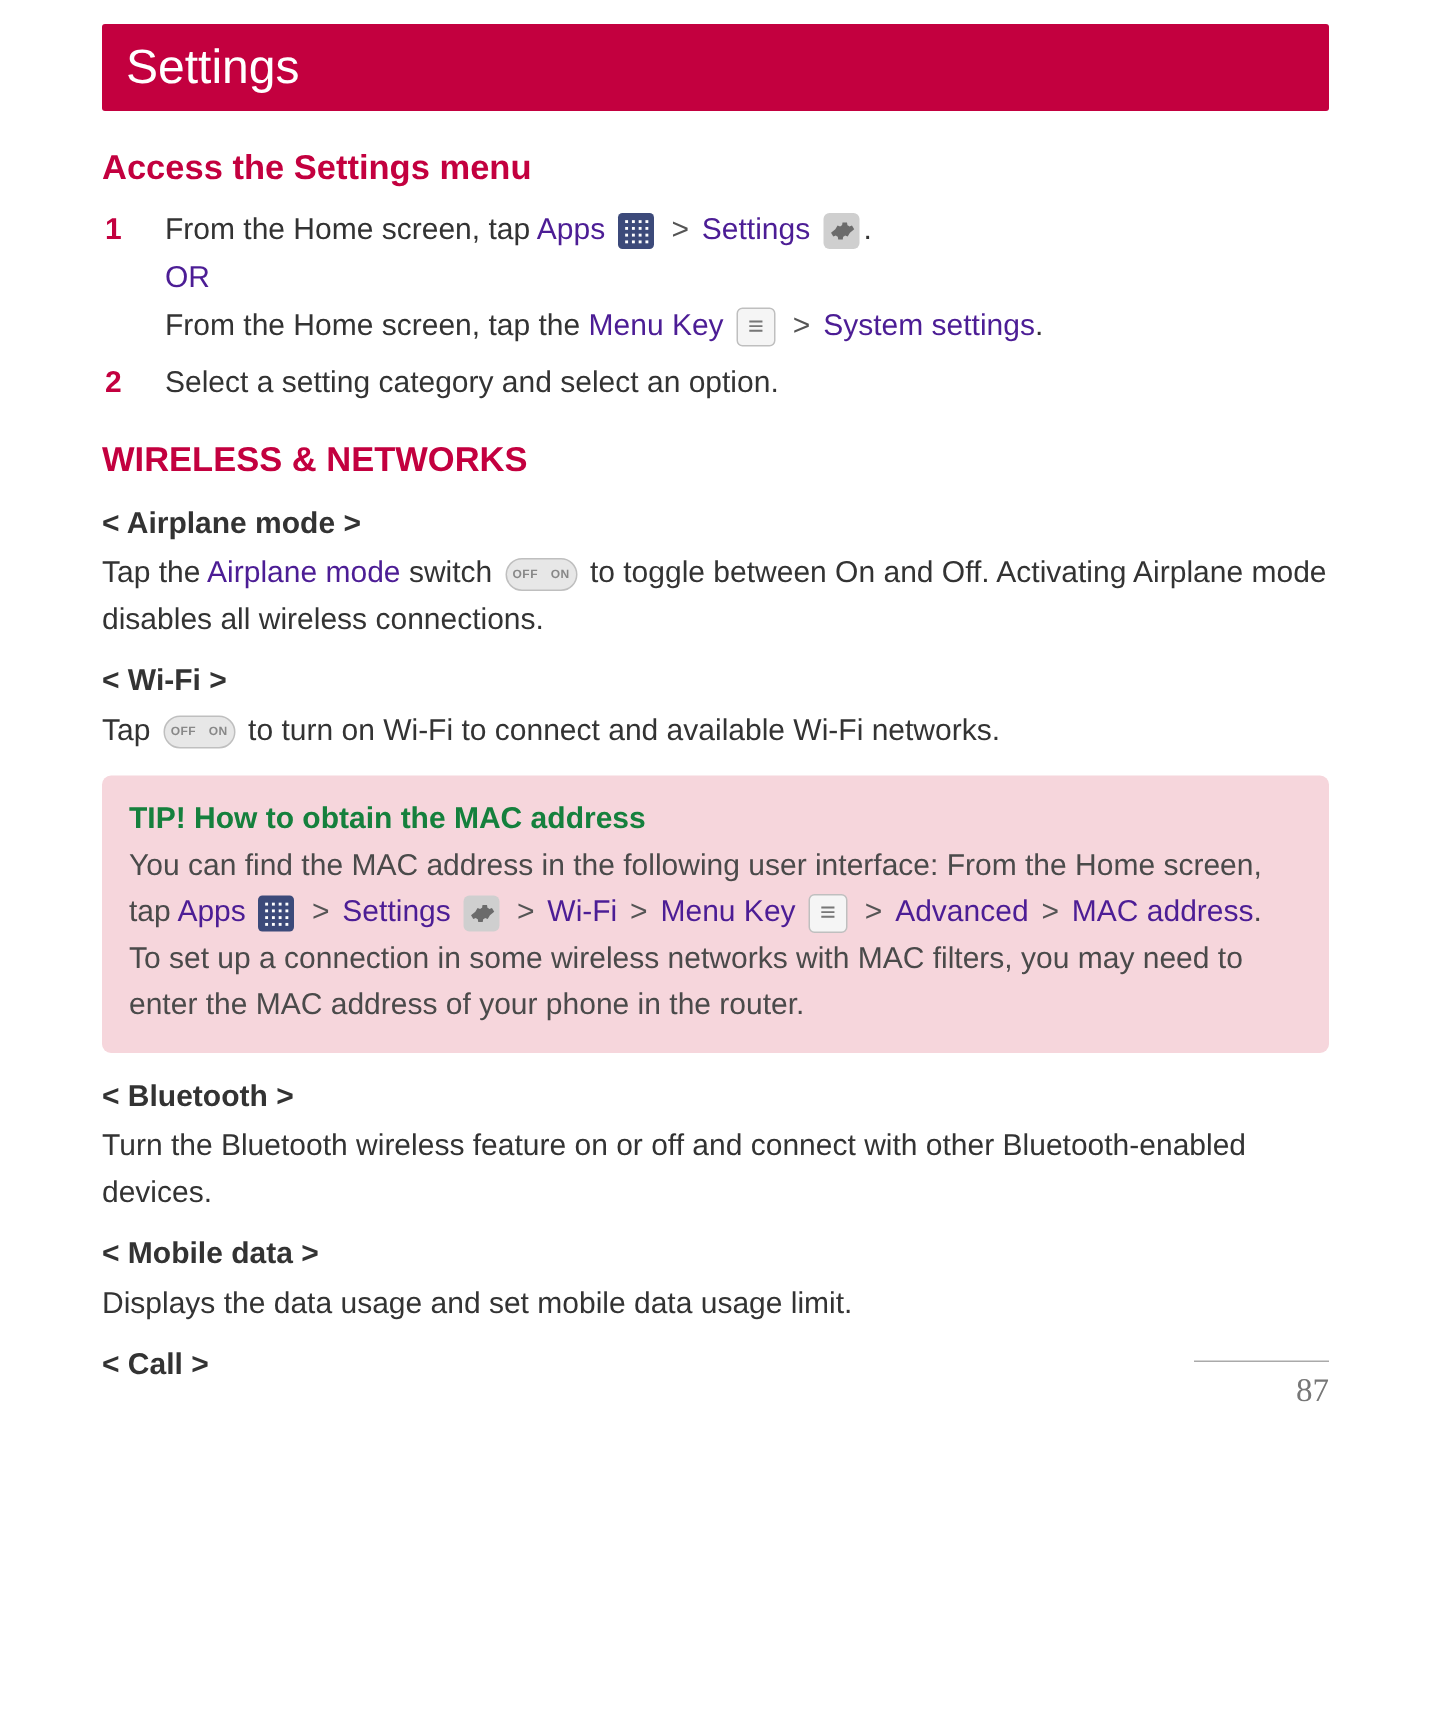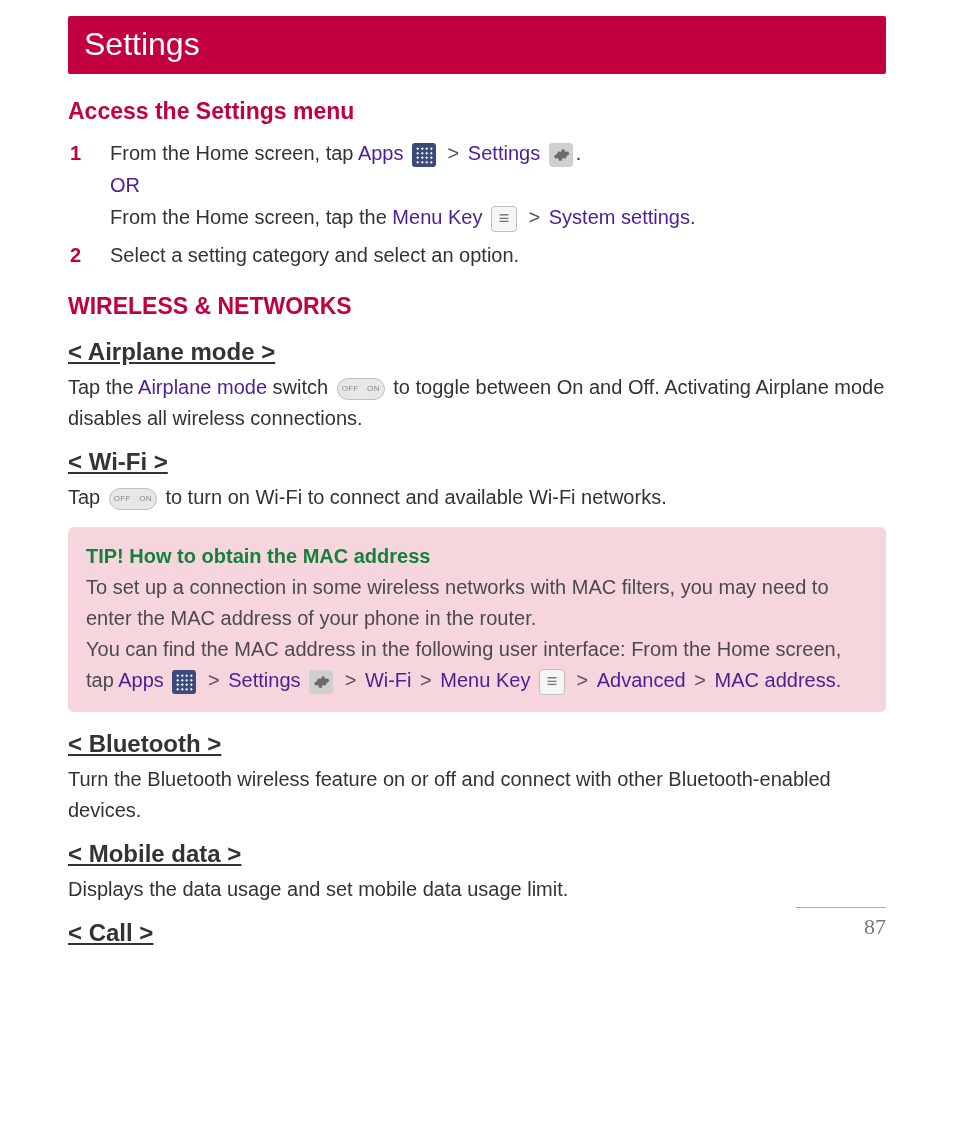--- a/index.html
+++ b/index.html
@@ -70,24 +70,23 @@
     font-weight: 700;
     font-size: 20px;
   }
   .body-text, .sub-desc {
     font-size: 20px;
     line-height: 1.55;
     color: var(--text);
     margin: 0 0 6px 0;
   }
   .sub-title {
-    font-size: 24px;
+    font-size: 20px;
     font-weight: 700;
     margin: 14px 0 6px 0;
-    text-decoration: underline;
   }
   .tip-box {
     background: var(--brand-light);
     border-radius: 6px;
     padding: 14px 18px 16px 18px;
     margin: 14px 0 18px 0;
     font-size: 20px;
     line-height: 1.55;
     color: #4a4a4a;
   }
@@ -148,21 +147,21 @@
     color: #777;
     position: relative;
     top: -1px;
   }
   .toggle-icon {
     width: 48px; height: 22px;
     border: 1px solid var(--icon-border);
     border-radius: 11px;
     background: #e7e7e7;
     font-size: 8px;
-    font-weight: 400;
+    font-weight: 700;
     color: #888;
     letter-spacing: 0.3px;
     padding: 0 4px;
     justify-content: space-between;
   }
   .toggle-icon .off, .toggle-icon .on { display:inline-block; }
   .sep {
     color: #555;
     padding: 0 3px;
   }
@@ -219,21 +218,20 @@
     <span>Tap </span>
     <span class="icn toggle-icon">
       <span class="off">OFF</span>
       <span class="on">ON</span>
     </span>
     <span> to turn on Wi-Fi to connect and available Wi-Fi networks.</span>
   </p>
 
   <div class="tip-box">
     <div class="tip-title">TIP! How to obtain the MAC address</div>
-    <div>To set up a connection in some wireless networks with MAC filters, you may need to enter the MAC address of your phone in the router.</div>
     <div>
       <span>You can find the MAC address in the following user interface: From the Home screen, tap </span>
       <b>Apps</b>
       <span class="icn apps-icon"></span>
       <span class="sep"> &gt; </span>
       <b>Settings</b>
       <span class="icn settings-icon">
         <svg viewBox="0 0 24 24">
             <path fill="#6b6b6b" d="M12 8a4 4 0 1 0 0 8 4 4 0 0 0 0-8zm9.4 4l1.9-1.5-2-3.4-2.3.8a7.6 7.6 0 0 0-1.7-1l-.4-2.4h-4l-.4 2.4a7.6 7.6 0 0 0-1.7 1l-2.3-.8-2 3.4L4.6 12l-1.9 1.5 2 3.4 2.3-.8c.5.4 1.1.8 1.7 1l.4 2.4h4l.4-2.4c.6-.2 1.2-.6 1.7-1l2.3.8 2-3.4L21.4 12z"></path>
           </svg>
@@ -241,20 +239,21 @@
       <span class="sep"> &gt; </span>
       <b>Wi-Fi</b>
       <span class="sep"> &gt; </span>
       <b>Menu Key</b>
       <span class="icn menu-icon"></span>
       <span class="sep"> &gt; </span>
       <b>Advanced</b>
       <span class="sep"> &gt; </span>
       <b>MAC address</b><span>.</span>
     </div>
+    <div>To set up a connection in some wireless networks with MAC filters, you may need to enter the MAC address of your phone in the router.</div>
   </div>
 
   <p class="sub-title">&lt; Bluetooth &gt;</p>
   <p class="sub-desc">Turn the Bluetooth wireless feature on or off and connect with other Bluetooth-enabled devices.</p>
 
   <p class="sub-title">&lt; Mobile data &gt;</p>
   <p class="sub-desc">Displays the data usage and set mobile data usage limit.</p>
 
   <p class="sub-title">&lt; Call &gt;</p>
 

